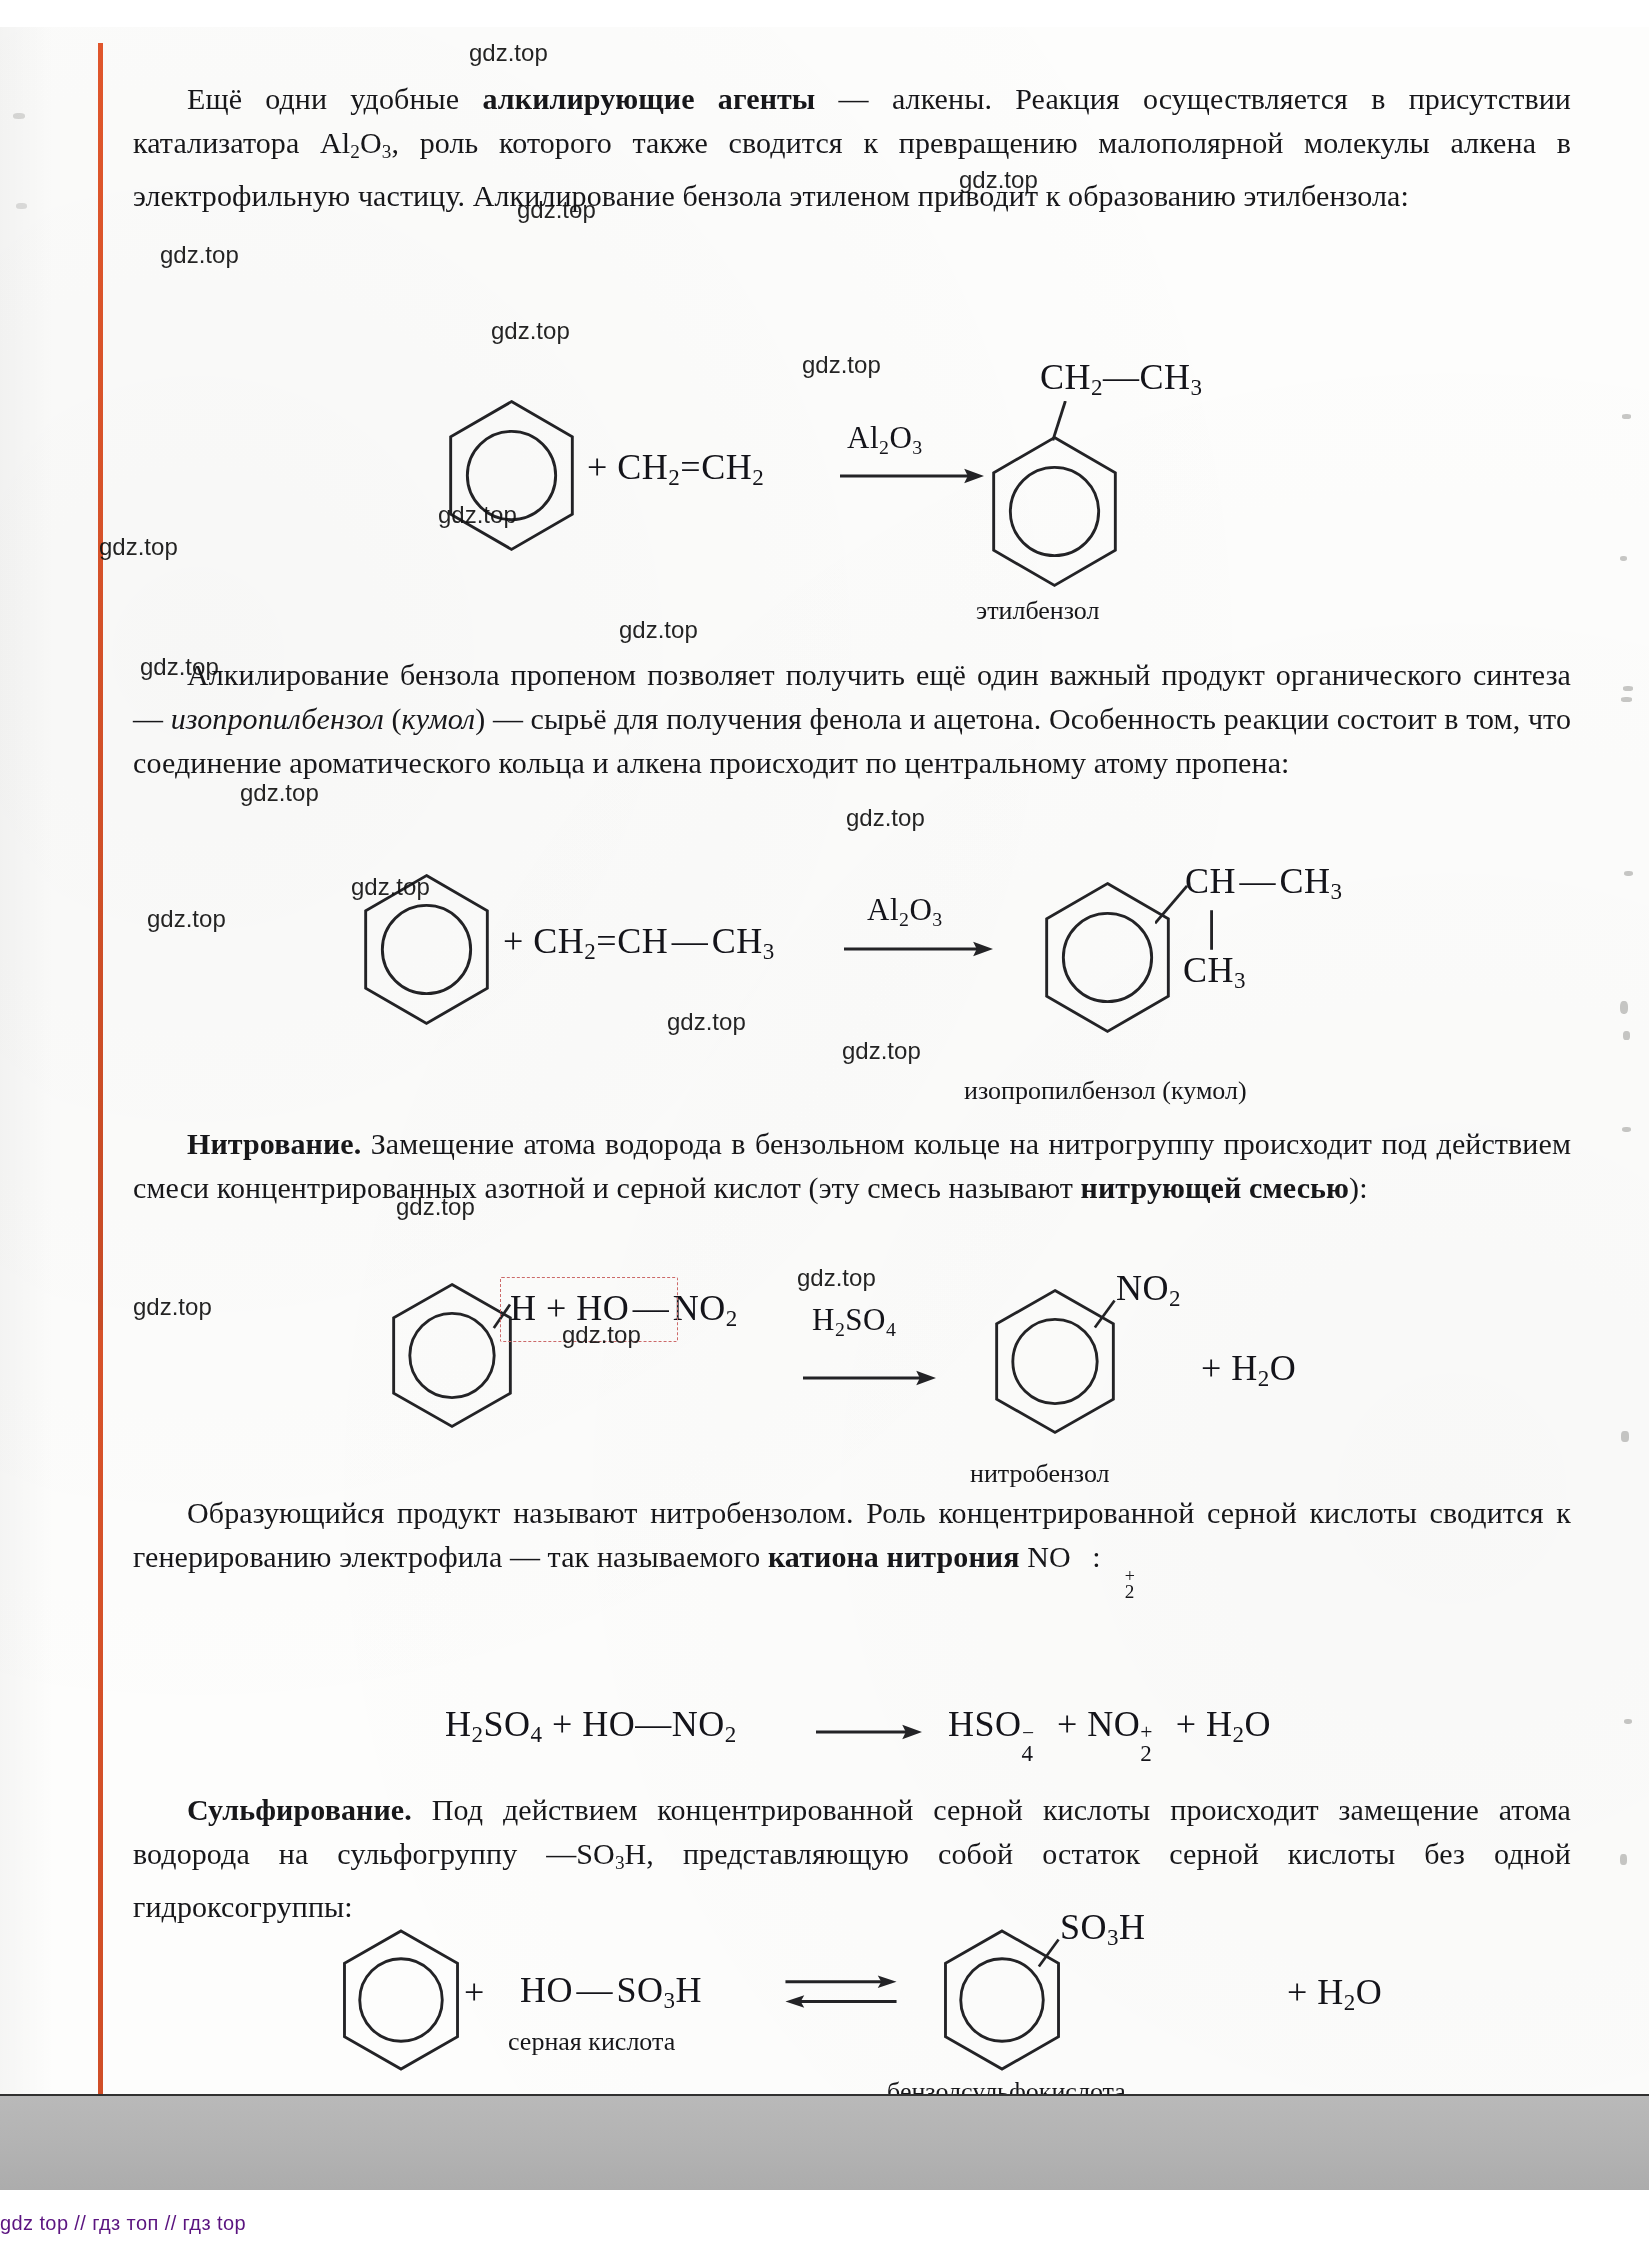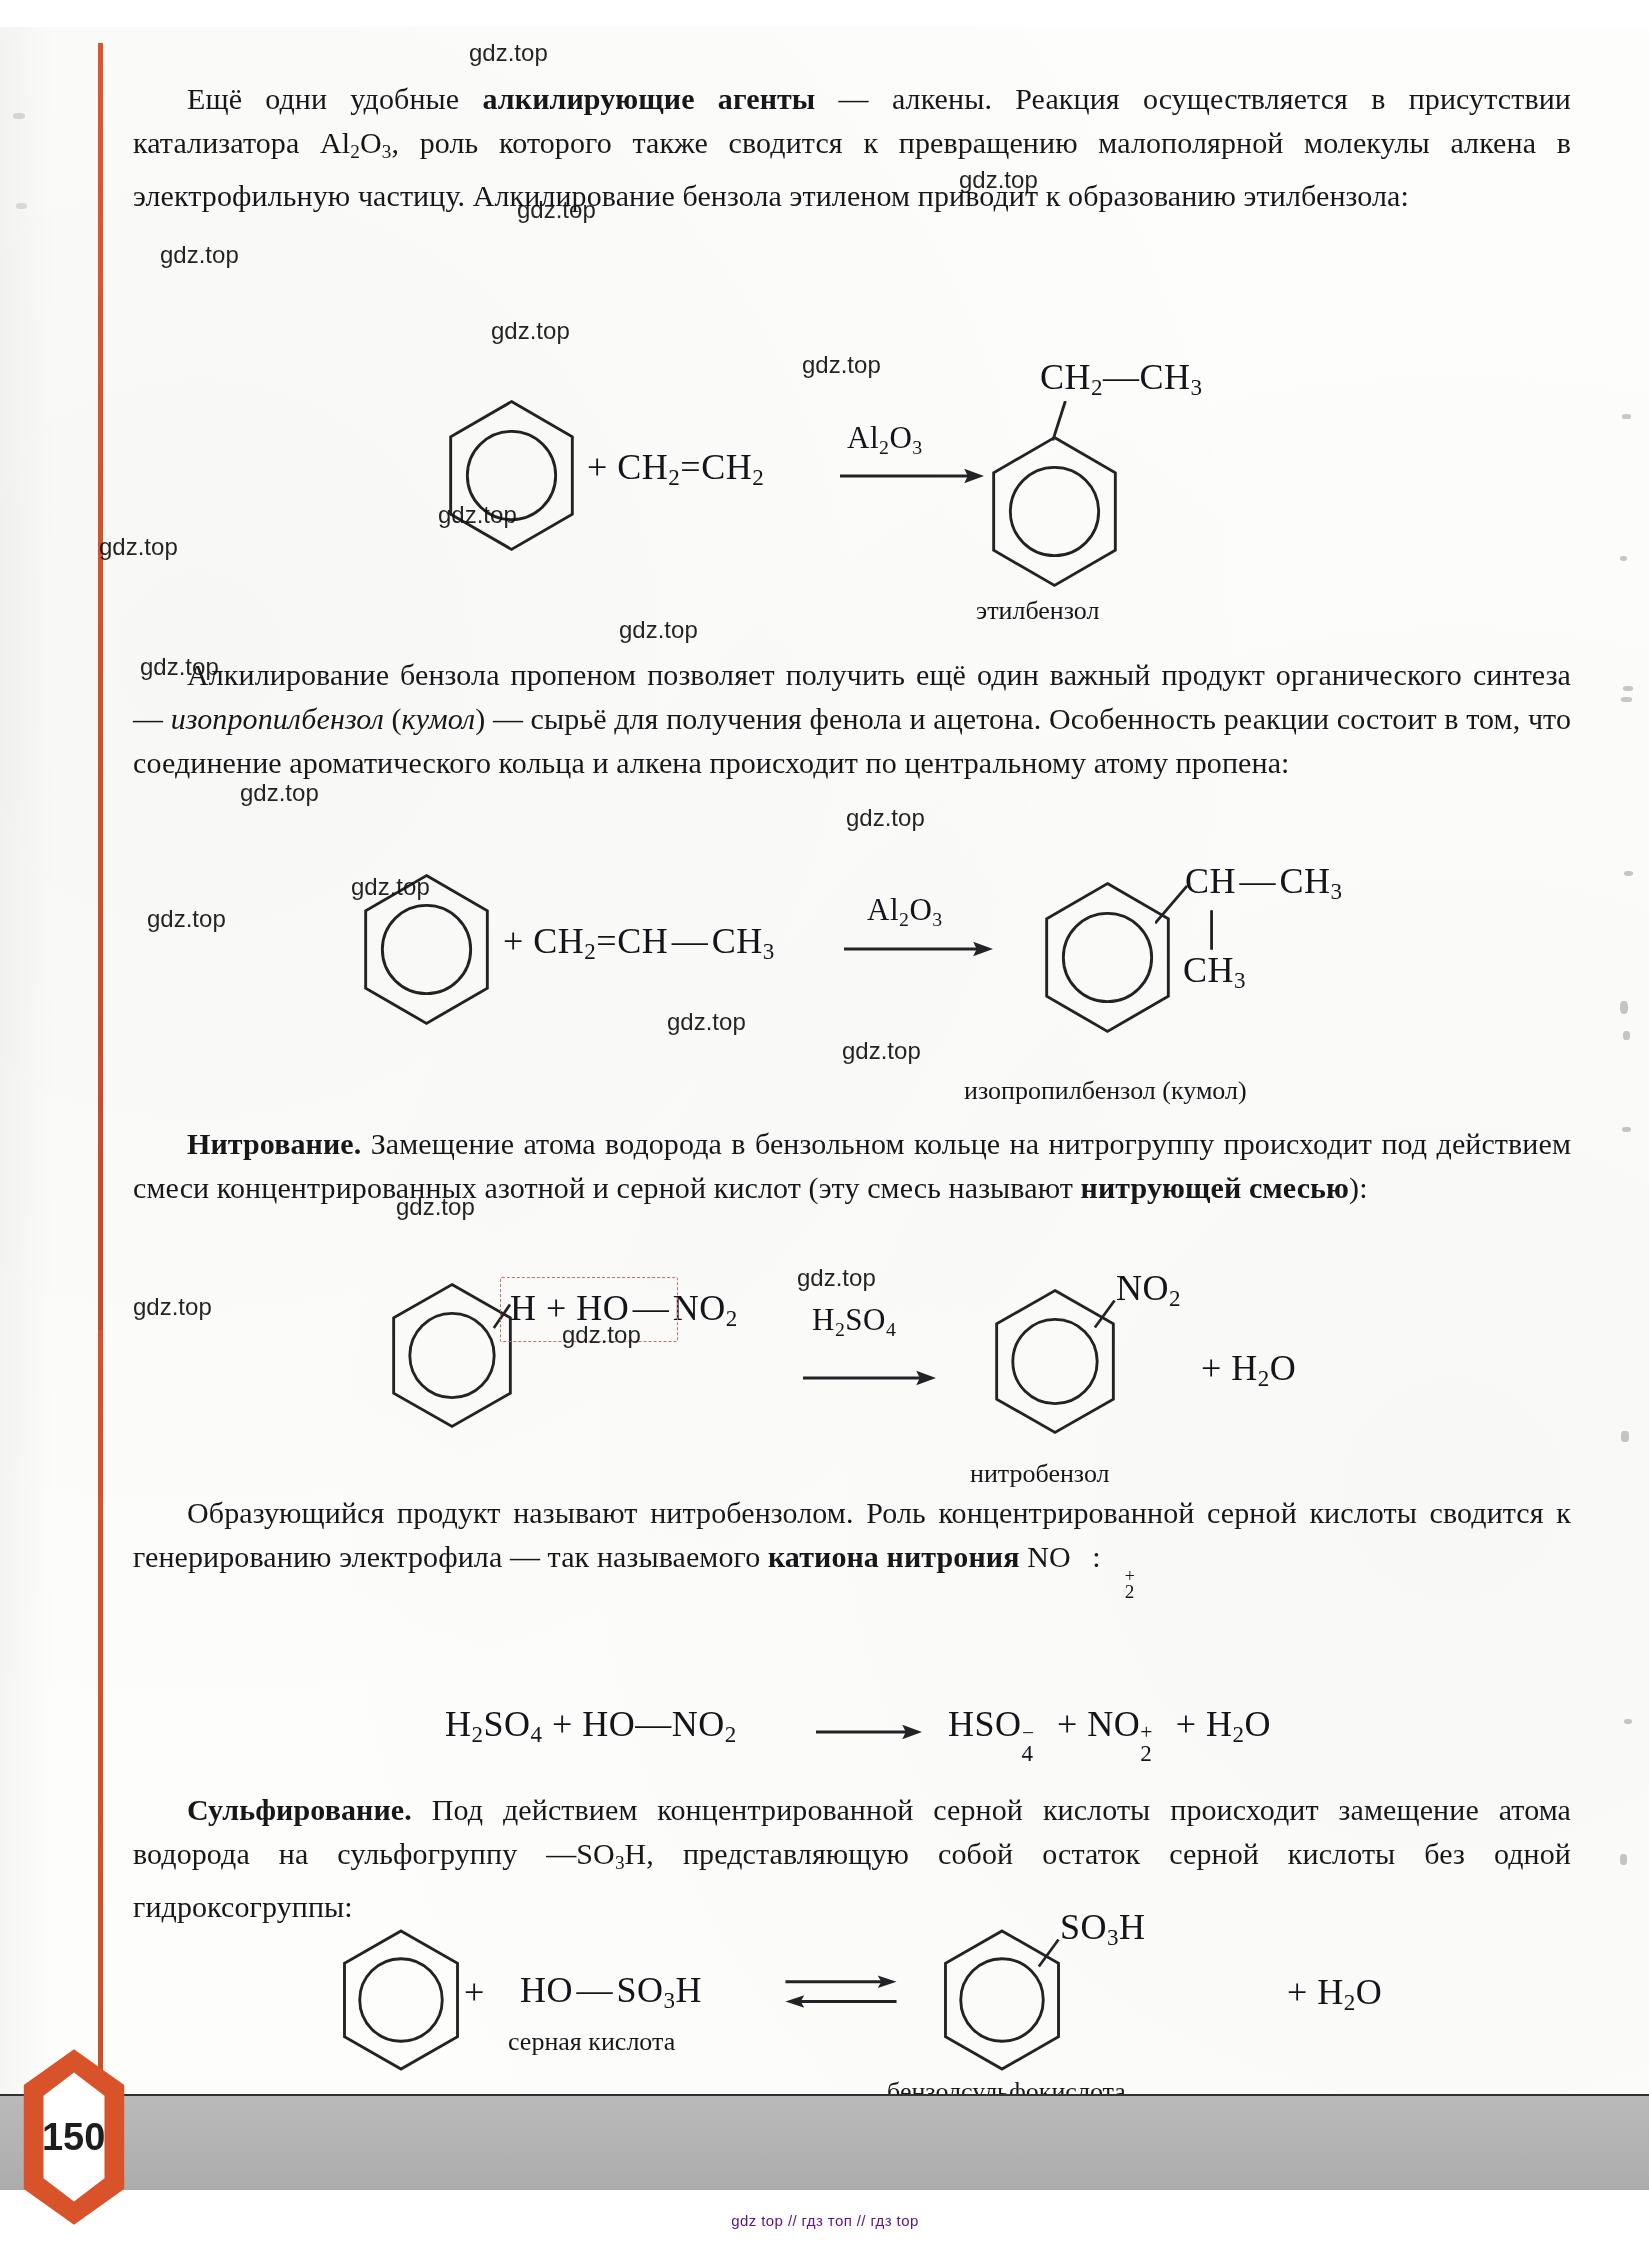--- a/index.html
+++ b/index.html
@@ -109,23 +109,22 @@
     position:absolute;left:21.6px;top:2047px;width:104px;height:180px;
   }
   .pagebadge .num{
     position:absolute;left:0;top:0;width:104px;height:180px;
     display:flex;align-items:center;justify-content:center;
     font-family:"Liberation Sans", sans-serif;
     font-size:38px;font-weight:700;color:#1d1d1d;
   }
   .footer{
     position:absolute;left:0;top:2212px;width:1650px;
-    text-align:center;
     font-family:"Liberation Sans", sans-serif;
-    font-size:15px;color:#5b1480;letter-spacing:0.4px;
+    font-size:20px;color:#5b1480;letter-spacing:0.4px;
   }
 </style>
 </head>
 <body>
 
 <div class="page">
 
 
   <div class="scan">
 
@@ -383,27 +382,20 @@
         + H<sub>2</sub>O
       </div>
 
       <div class="eqitem cap" style="left:887px;top:2050px;">бензолсульфокислота</div>
     </div>
 
   </div>
 
   <div class="graybar"></div>
 
-  <div class="pagebadge">
-    <svg width="104" height="180" viewBox="0 0 116 200" style="position:absolute;left:0;top:0;">
-      <polygon points="58,2 114,42 114,158 58,198 2,158 2,42" fill="#d9532a"></polygon>
-      <polygon points="58,28 92,54 92,146 58,172 24,146 24,54" fill="#ffffff"></polygon>
-    </svg>
-    <div class="num">150</div>
-  </div>
 
   <div class="footer">gdz top  //  гдз топ  //  гдз top</div>
 
   <div id="wm-layer">
       <div class="wm" style="left: 469px; top: 39px;">gdz.top</div>
       <div class="wm" style="left: 959px; top: 166px;">gdz.top</div>
       <div class="wm" style="left: 517px; top: 196px;">gdz.top</div>
       <div class="wm" style="left: 160px; top: 241px;">gdz.top</div>
       <div class="wm" style="left: 491px; top: 317px;">gdz.top</div>
       <div class="wm" style="left: 802px; top: 351px;">gdz.top</div>

